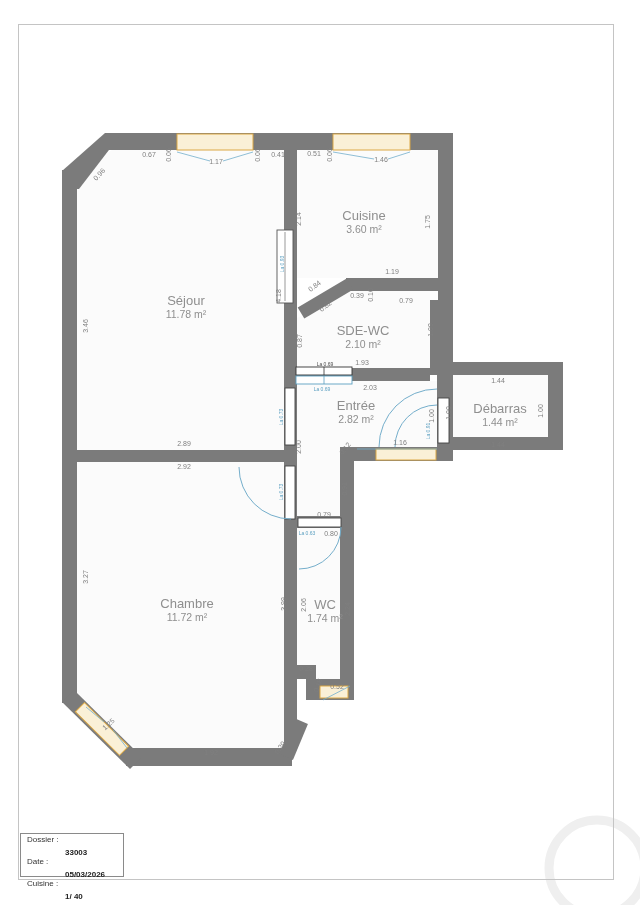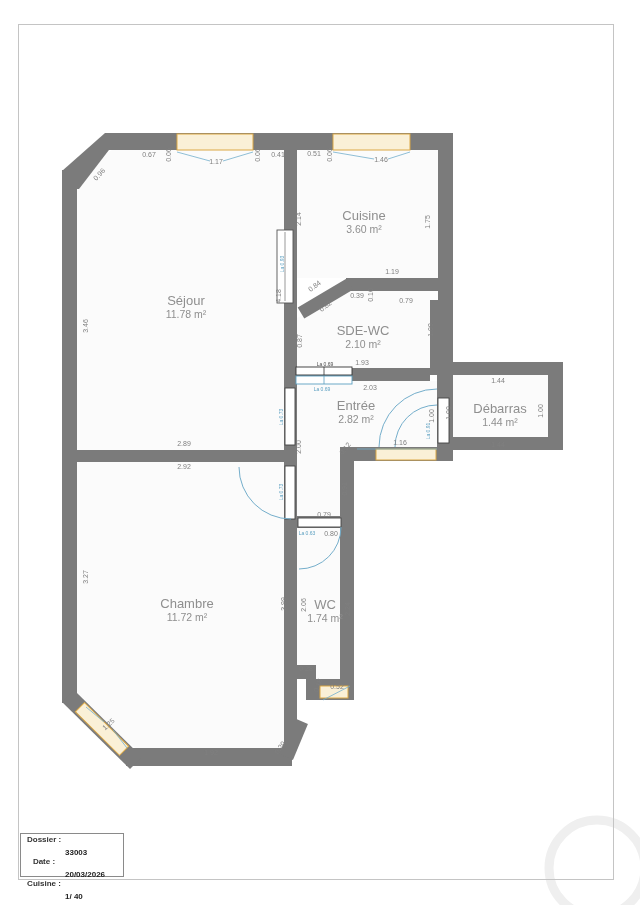--- a/index.html
+++ b/index.html
@@ -6,21 +6,21 @@
   body{width:640px;height:905px;position:relative;font-family:"Liberation Sans",sans-serif;}
   #plan-svg{position:absolute;left:0;top:0;}
   svg text{font-family:"Liberation Sans",sans-serif;}
   .title-block{
     position:absolute;left:20px;top:833px;width:104px;height:44px;
     border:1px solid #8a8a8a;background:#fff;font-size:8px;color:#333;
     display:flex;flex-direction:column;justify-content:space-around;
     padding:2px 0 2px 6px;box-sizing:border-box;line-height:1.1;
   }
   .tb-row{display:flex;gap:4px;white-space:nowrap;}
-  .tb-label{width:34px;font-weight:700;color:#333;text-align:center;}
+  .tb-label{width:34px;font-weight:400;color:#333;}
   .tb-value{font-weight:700;color:#222;margin-top:13px;}
   .page-frame{
     position:absolute;left:18px;top:24px;width:594px;height:854px;
     border:1px solid #c4c4c4;pointer-events:none;
   }
 </style>
 </head>
 <body>
 
 <svg id="plan-svg" width="640" height="905" viewBox="0 0 640 905">
@@ -177,19 +177,19 @@
 
 <div class="page-frame"></div>
 
 <div class="title-block">
   <div class="tb-row">
     <span class="tb-label">Dossier :</span>
     <span class="tb-value">33003</span>
   </div>
   <div class="tb-row">
     <span class="tb-label">Date :</span>
-    <span class="tb-value">20/03/2026</span>
+    <span class="tb-value">05/03/2026</span>
   </div>
   <div class="tb-row">
     <span class="tb-label">Cuisine :</span>
     <span class="tb-value">1/ 40</span>
   </div>
 </div>
 
 </body></html>

